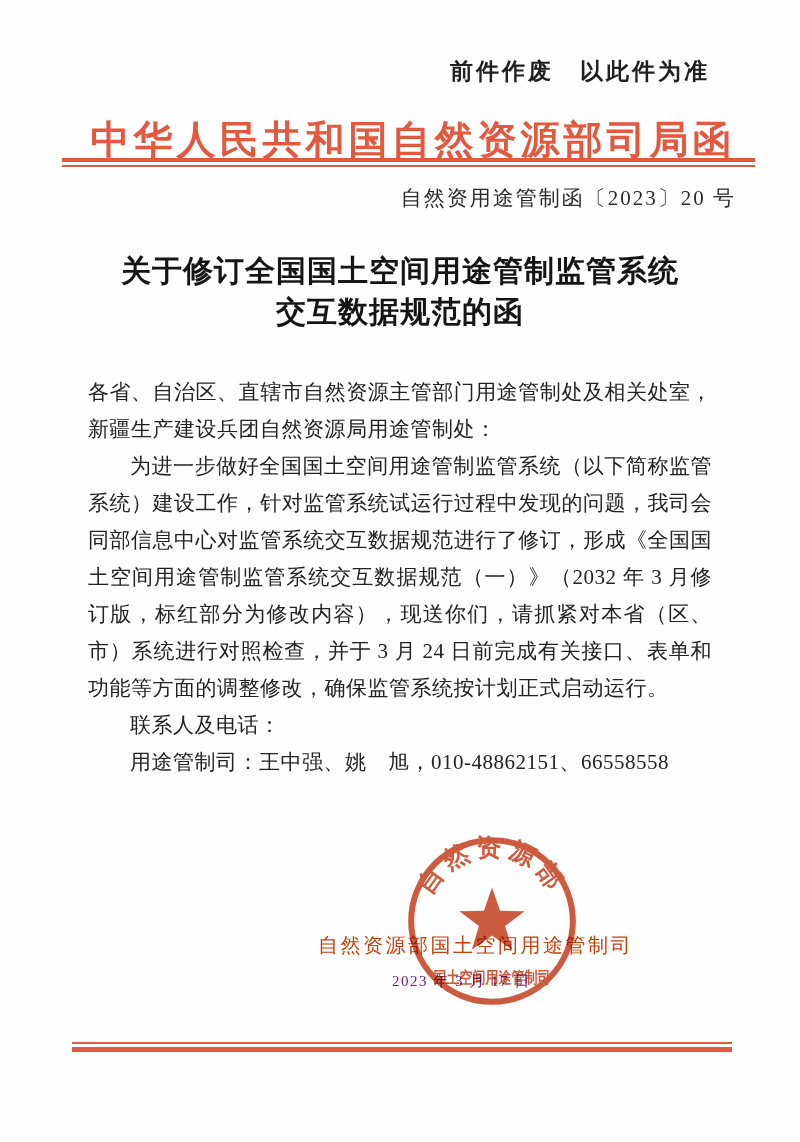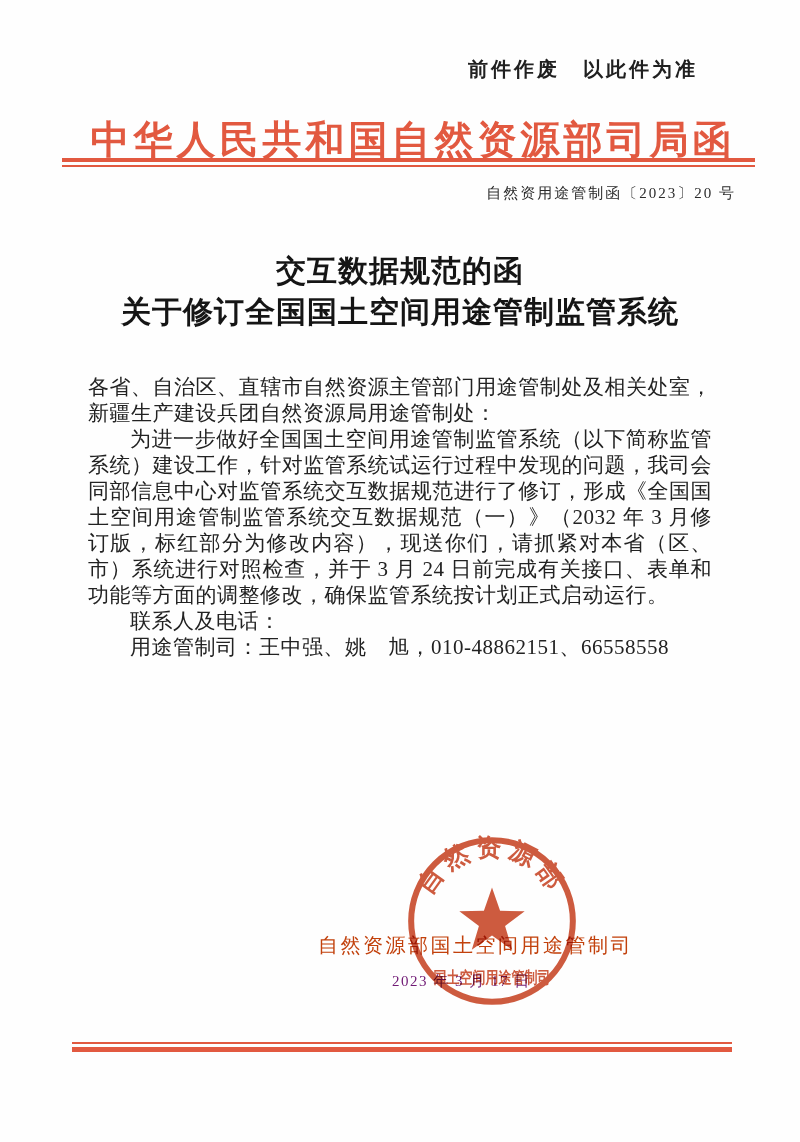--- a/index.html
+++ b/index.html
@@ -14,24 +14,24 @@
     margin: 0 auto;
     background: #fefefe;
     overflow: hidden;
     font-family: "Liberation Serif", "DejaVu Serif", serif;
     color: #1b1b1b;
   }
 
   .header-note {
     position: absolute;
     top: 56px;
-    right: 102px;
+    right: 90px;
     font-family: "Liberation Sans", "DejaVu Sans", sans-serif;
     font-weight: bold;
-    font-size: 20px;
+    font-size: 23px;
     letter-spacing: 3px;
     color: #202020;
     white-space: nowrap;
   }
 
   .masthead {
     position: absolute;
     top: 100px;
     left: 0;
     width: 100%;
@@ -51,21 +51,21 @@
     right: 45px;
     height: 3px;
     border-top: 4px solid #e25940;
     border-bottom: 2px solid #e25940;
   }
 
   .doc-number {
     position: absolute;
     top: 184px;
     right: 64px;
-    font-size: 15px;
+    font-size: 21px;
     letter-spacing: 2px;
     color: #2a2a2a;
     white-space: nowrap;
   }
 
   .letter-title {
     position: absolute;
     top: 250px;
     left: 0;
     width: 100%;
@@ -77,21 +77,21 @@
     letter-spacing: 1px;
     color: #151515;
   }
 
   .body-block {
     position: absolute;
     top: 374px;
     left: 88px;
     right: 88px;
     font-size: 21px;
-    line-height: 26px;
+    line-height: 37px;
     letter-spacing: 0.5px;
     text-align: justify;
     color: #222222;
   }
   .body-block p {
     margin: 0;
   }
   .body-block p.indent {
     text-indent: 2em;
   }
@@ -144,22 +144,22 @@
 
   <div class="header-note">前件作废　以此件为准</div>
 
   <h1 class="masthead">中华人民共和国自然资源部司局函</h1>
 
   <div class="masthead-rule"></div>
 
   <div class="doc-number">自然资用途管制函〔2023〕20 号</div>
 
   <h2 class="letter-title">
+    <span style="display:block">关于修订全国国土空间用途管制监管系统</span>
     <span style="display:block">交互数据规范的函</span>
-    <span style="display:block">关于修订全国国土空间用途管制监管系统</span>
   </h2>
 
   <div class="body-block">
     <p>各省、自治区、直辖市自然资源主管部门用途管制处及相关处室，新疆生产建设兵团自然资源局用途管制处：</p>
     <p class="indent">为进一步做好全国国土空间用途管制监管系统（以下简称监管系统）建设工作，针对监管系统试运行过程中发现的问题，我司会同部信息中心对监管系统交互数据规范进行了修订，形成《全国国土空间用途管制监管系统交互数据规范（一）》（2032 年 3 月修订版，标红部分为修改内容），现送你们，请抓紧对本省（区、市）系统进行对照检查，并于 3 月 24 日前完成有关接口、表单和功能等方面的调整修改，确保监管系统按计划正式启动运行。</p>
     <p class="indent">联系人及电话：</p>
     <p class="indent">用途管制司：王中强、姚　旭，010-48862151、66558558</p>
   </div>
 
   <div class="signature">自然资源部国土空间用途管制司</div>

